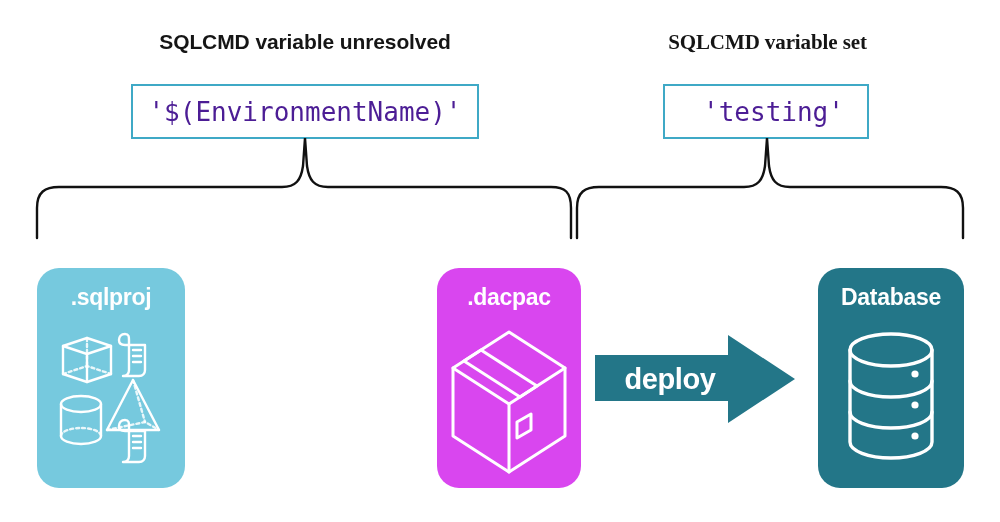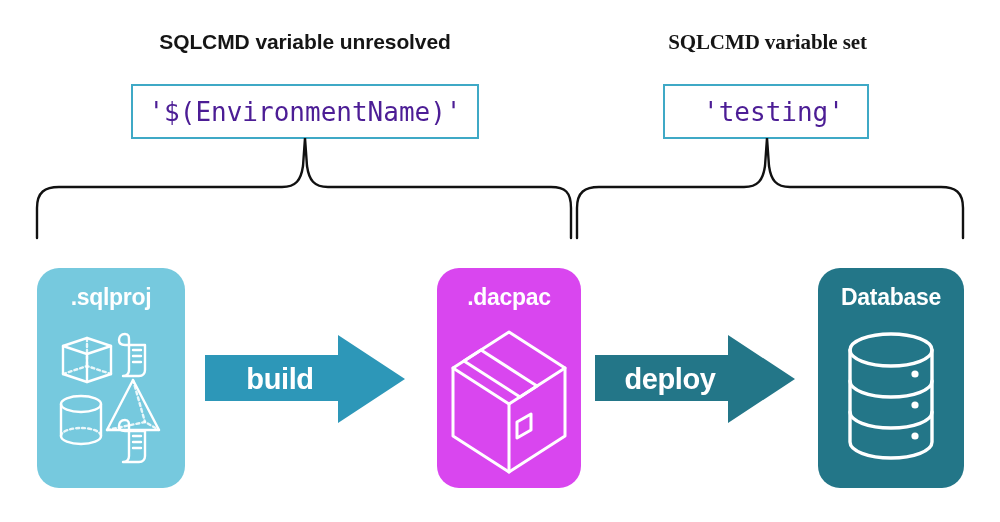--- a/index.html
+++ b/index.html
@@ -155,26 +155,20 @@
         </g>
 
         <g>
           <path d="M88 102 C84 102 82 105 82 108 C82 111 84 113 88 113 L108 113 L108 138 C108 141 106 144 102 144 L86 144 C90 144 92 141 92 138 L92 108 C92 105 92 102 88 102 Z"></path>
           <path d="M96 118 L104 118 M96 124 L104 124 M96 130 L104 130"></path>
         </g>
       </g>
     </svg>
   </div>
 
-  <div class="arrow" id="arrow-build">
-    <svg viewBox="0 0 200 92" width="200" height="92">
-      <path d="M0 22 L133 22 L133 2 L200 46 L133 90 L133 68 L0 68 Z" fill="#2D97B8"></path>
-    </svg>
-    <div class="arrow-label">build</div>
-  </div>
 
   <div class="stage-box" id="box-dacpac">
     <div class="stage-label">.dacpac</div>
     <svg class="stage-art" viewBox="0 0 144 168">
       <g fill="none" stroke="#ffffff" stroke-width="3" stroke-linejoin="round" stroke-linecap="round">
 
         <path d="M72 14 L128 50 L128 118 L72 154 L16 118 L16 50 Z"></path>
 
         <path d="M16 50 L72 86 L72 154"></path>
         <path d="M72 86 L128 50"></path>

